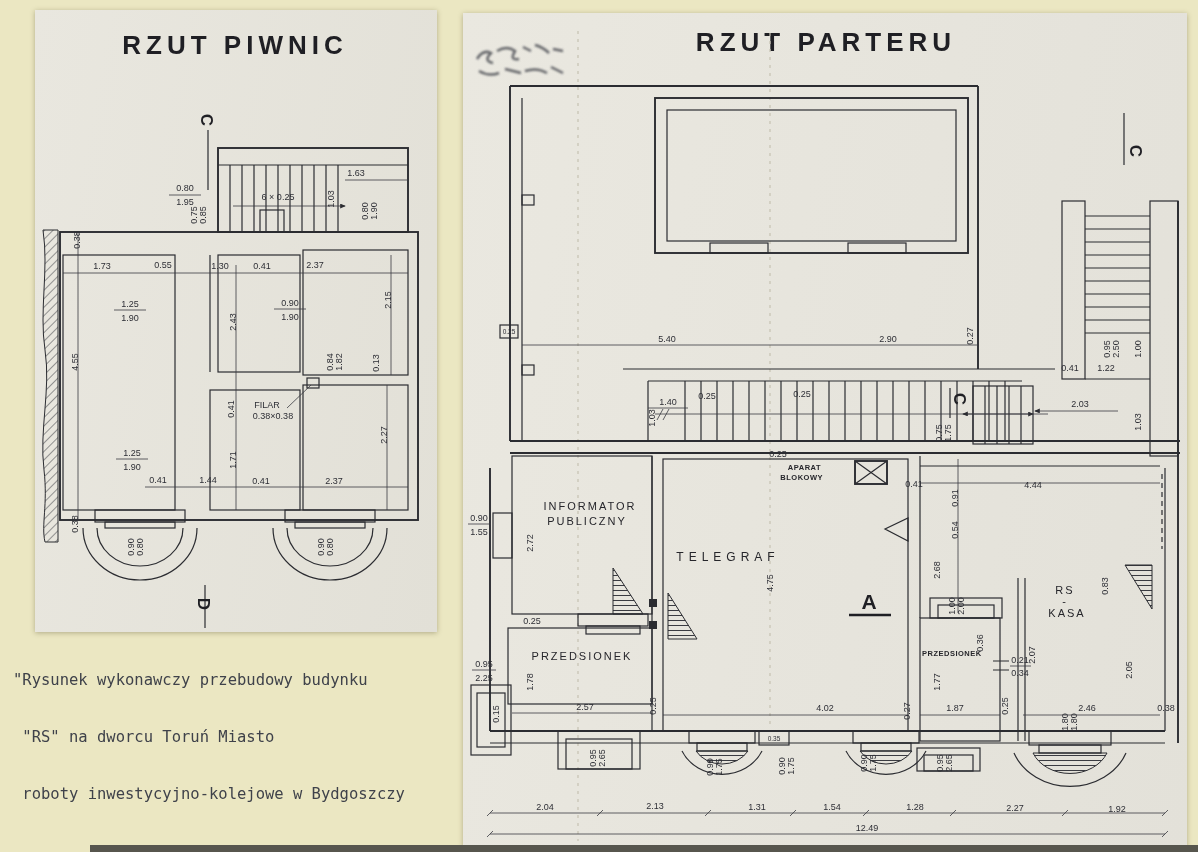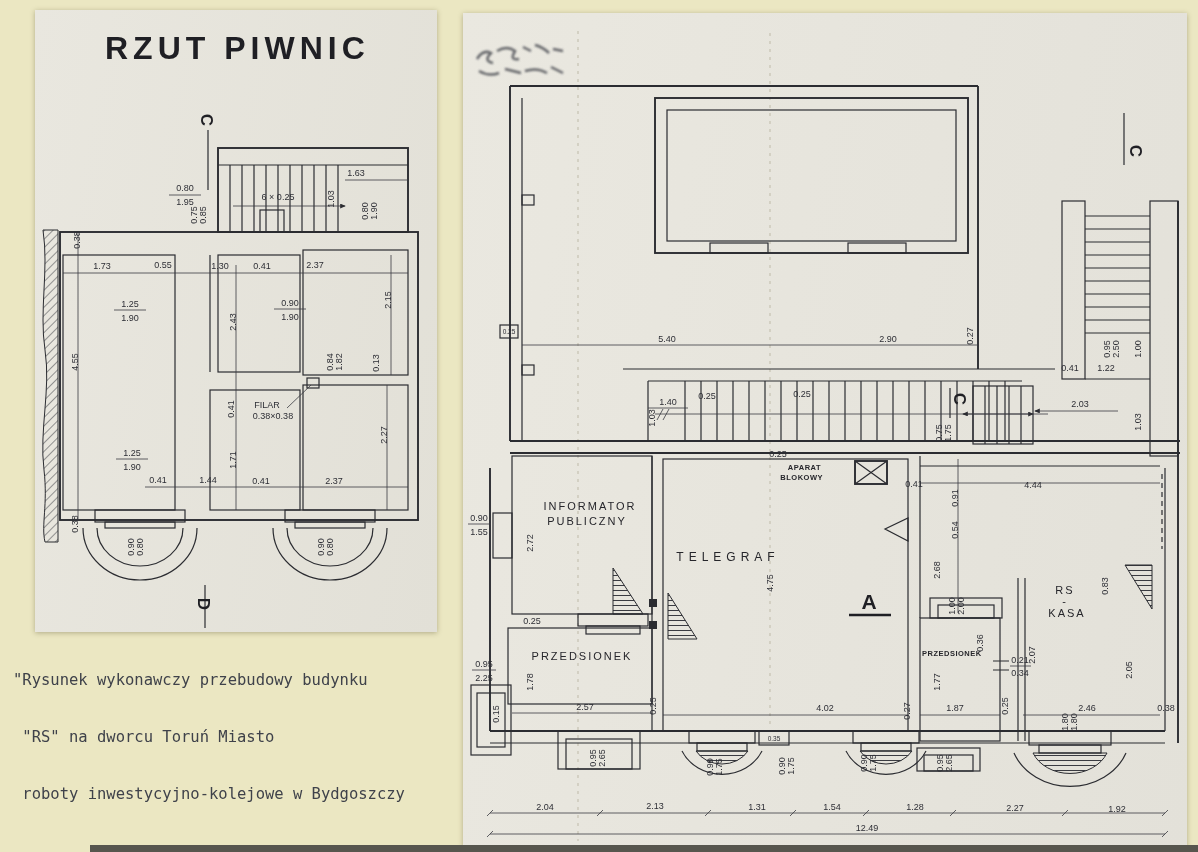--- a/index.html
+++ b/index.html
@@ -3,21 +3,21 @@
 <meta charset="utf-8">
 <style>
   html,body{margin:0;padding:0}
   .stage{position:relative;width:1198px;height:852px;background:#ebe7c2;overflow:hidden;
          font-family:"Liberation Sans",sans-serif}
   .sheet{position:absolute;box-shadow:0 1px 5px rgba(70,60,25,.35)}
   #sheetL{left:35px;top:10px;width:402px;height:622px;
           background:linear-gradient(100deg,#e9e7df,#e2e0d7)}
   #sheetR{left:463px;top:13px;width:724px;height:835px;
           background:linear-gradient(100deg,#eae8e0,#e3e1d9)}
-  .title{position:absolute;font-weight:bold;font-size:32px;letter-spacing:5px;color:#1f1f24;
+  .title{position:absolute;font-weight:bold;font-size:26px;letter-spacing:5px;color:#1f1f24;
          text-align:center;white-space:nowrap}
   #titleL{left:70px;top:20px;width:260px}
   #titleR{left:218px;top:14px;width:290px}
   .caption{position:absolute;left:13px;top:633px;font-family:"DejaVu Sans Mono",monospace;
            font-size:15.5px;line-height:19px;color:#3f424a;white-space:pre}
   .photo-edge{position:absolute;left:90px;top:845px;width:1108px;height:7px;background:#57564e}
   svg{position:absolute;left:0;top:0}
   svg text{font-family:"Liberation Sans",sans-serif}
   text.d{font-size:9px;fill:#2d2e35;text-anchor:middle}
   text.d6{font-size:6.5px;fill:#2d2e35;text-anchor:middle}
@@ -163,20 +163,21 @@
 
   <div class="caption">
     <div>"Rysunek wykonawczy przebudowy budynku</div>
     <div> "RS" na dworcu Toruń Miasto</div>
     <div> roboty inwestycyjno-kolejowe w Bydgoszczy</div>
     
     
   </div>
 
   <div class="sheet" id="sheetR">
+    <div class="title" id="titleR">RZUT PARTERU</div>
     <svg width="724" height="835" viewBox="0 0 724 835">
       <defs>
         <pattern id="hhR" width="5" height="5" patternUnits="userSpaceOnUse">
           <line x1="0" y1="2.5" x2="5" y2="2.5" stroke="#3a3b41" stroke-width="1"></line>
         </pattern>
         <marker id="mRR" markerWidth="8" markerHeight="8" refX="6" refY="3" orient="auto">
           <path d="M0,0 L7,3 L0,6 Z" fill="#2b2c31"></path>
           </marker>
         <filter id="blurP">
             <feGaussianBlur stdDeviation="1.3"></feGaussianBlur>

